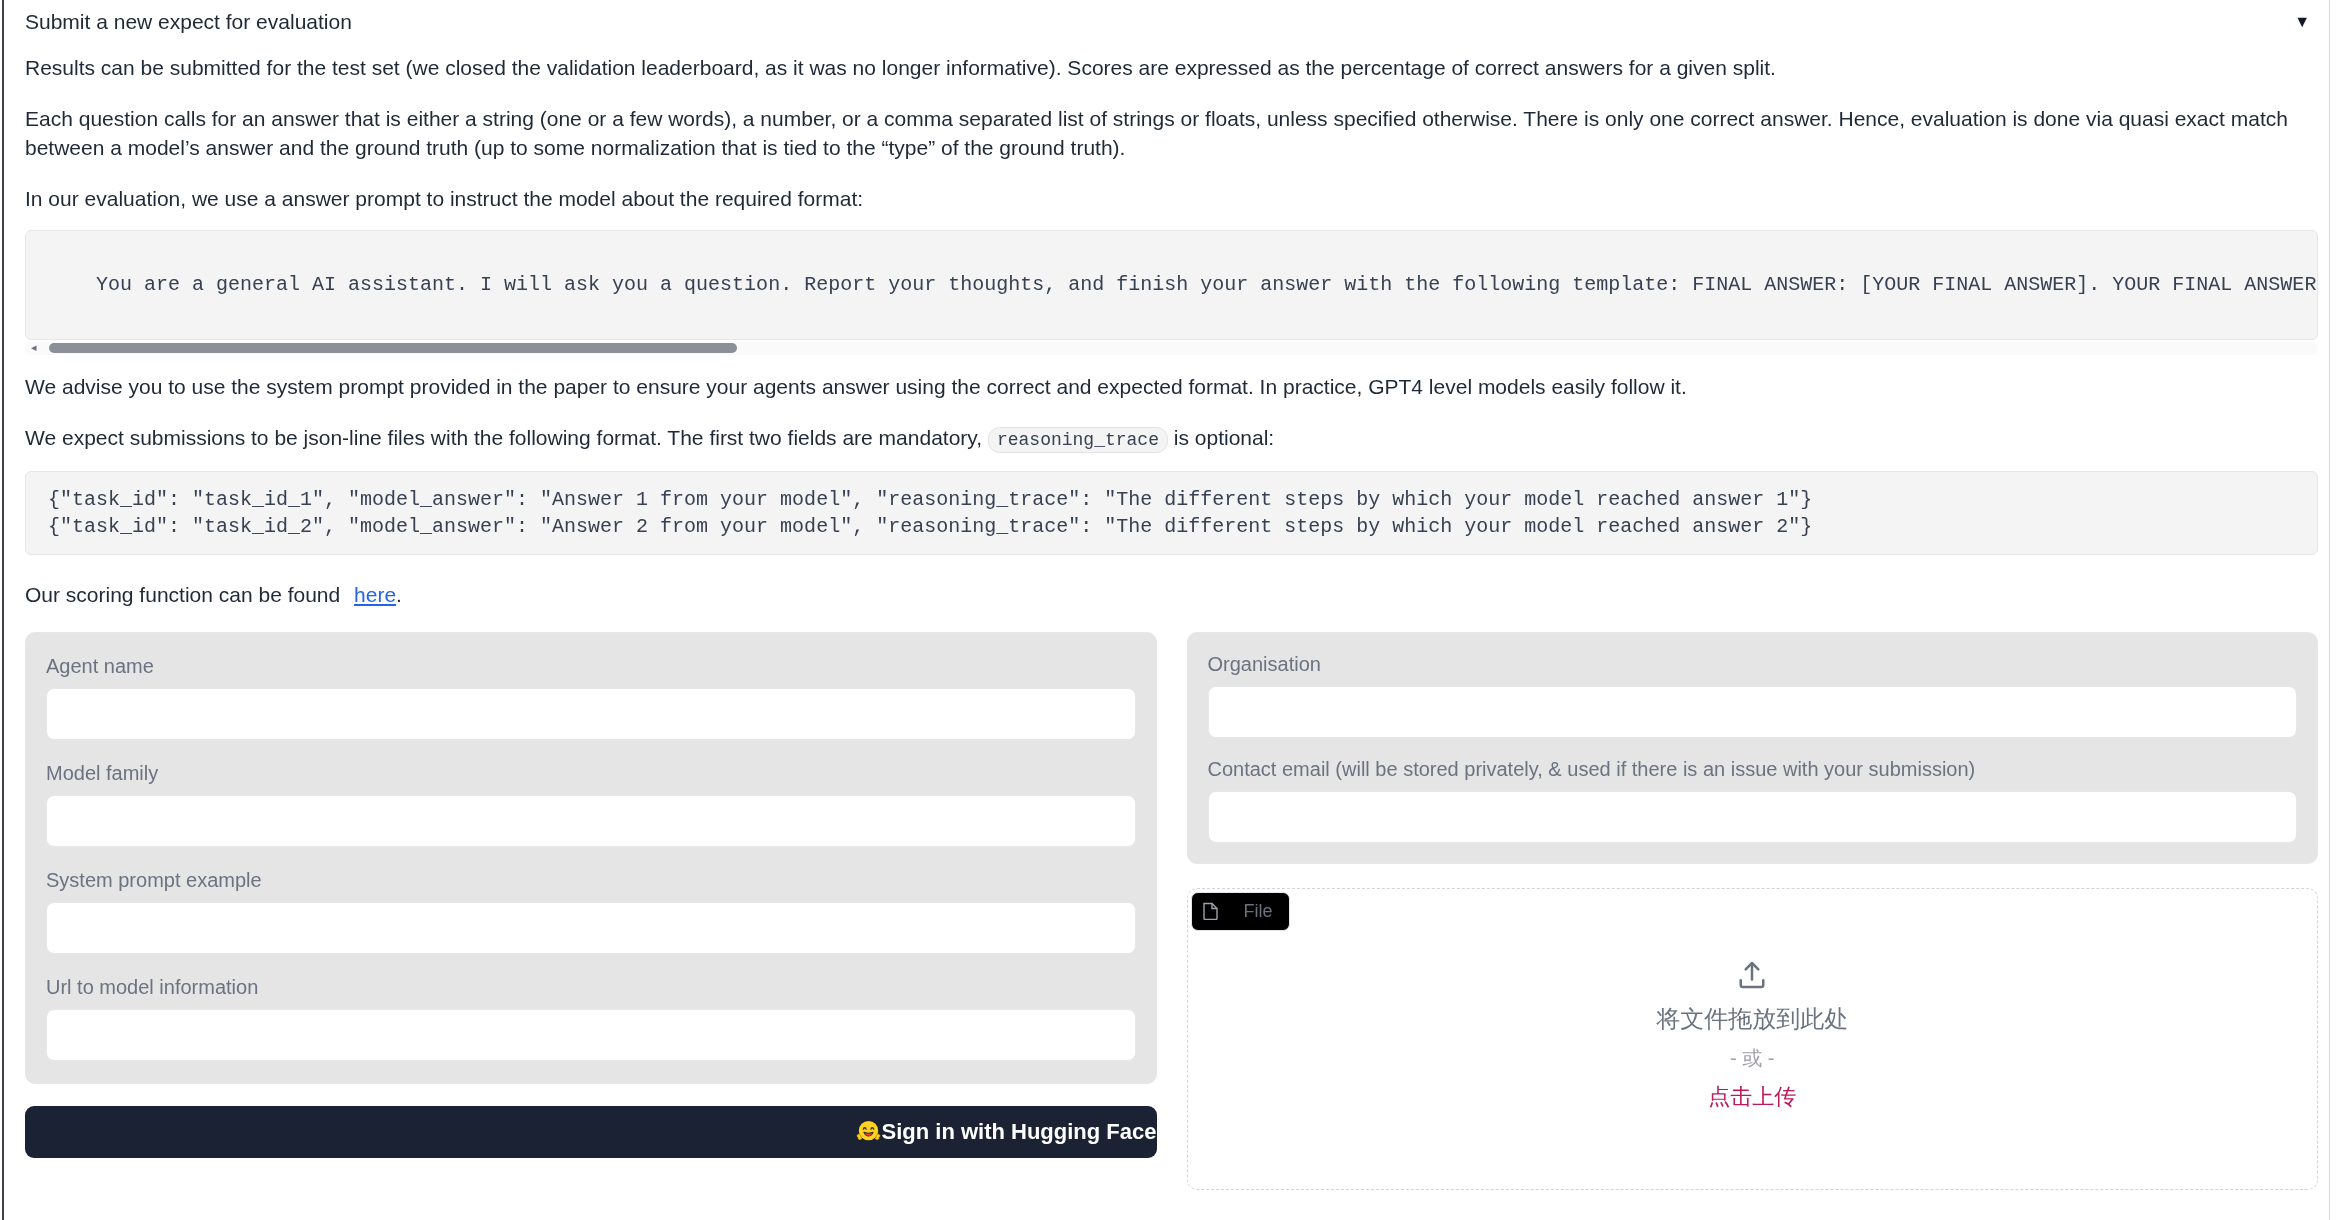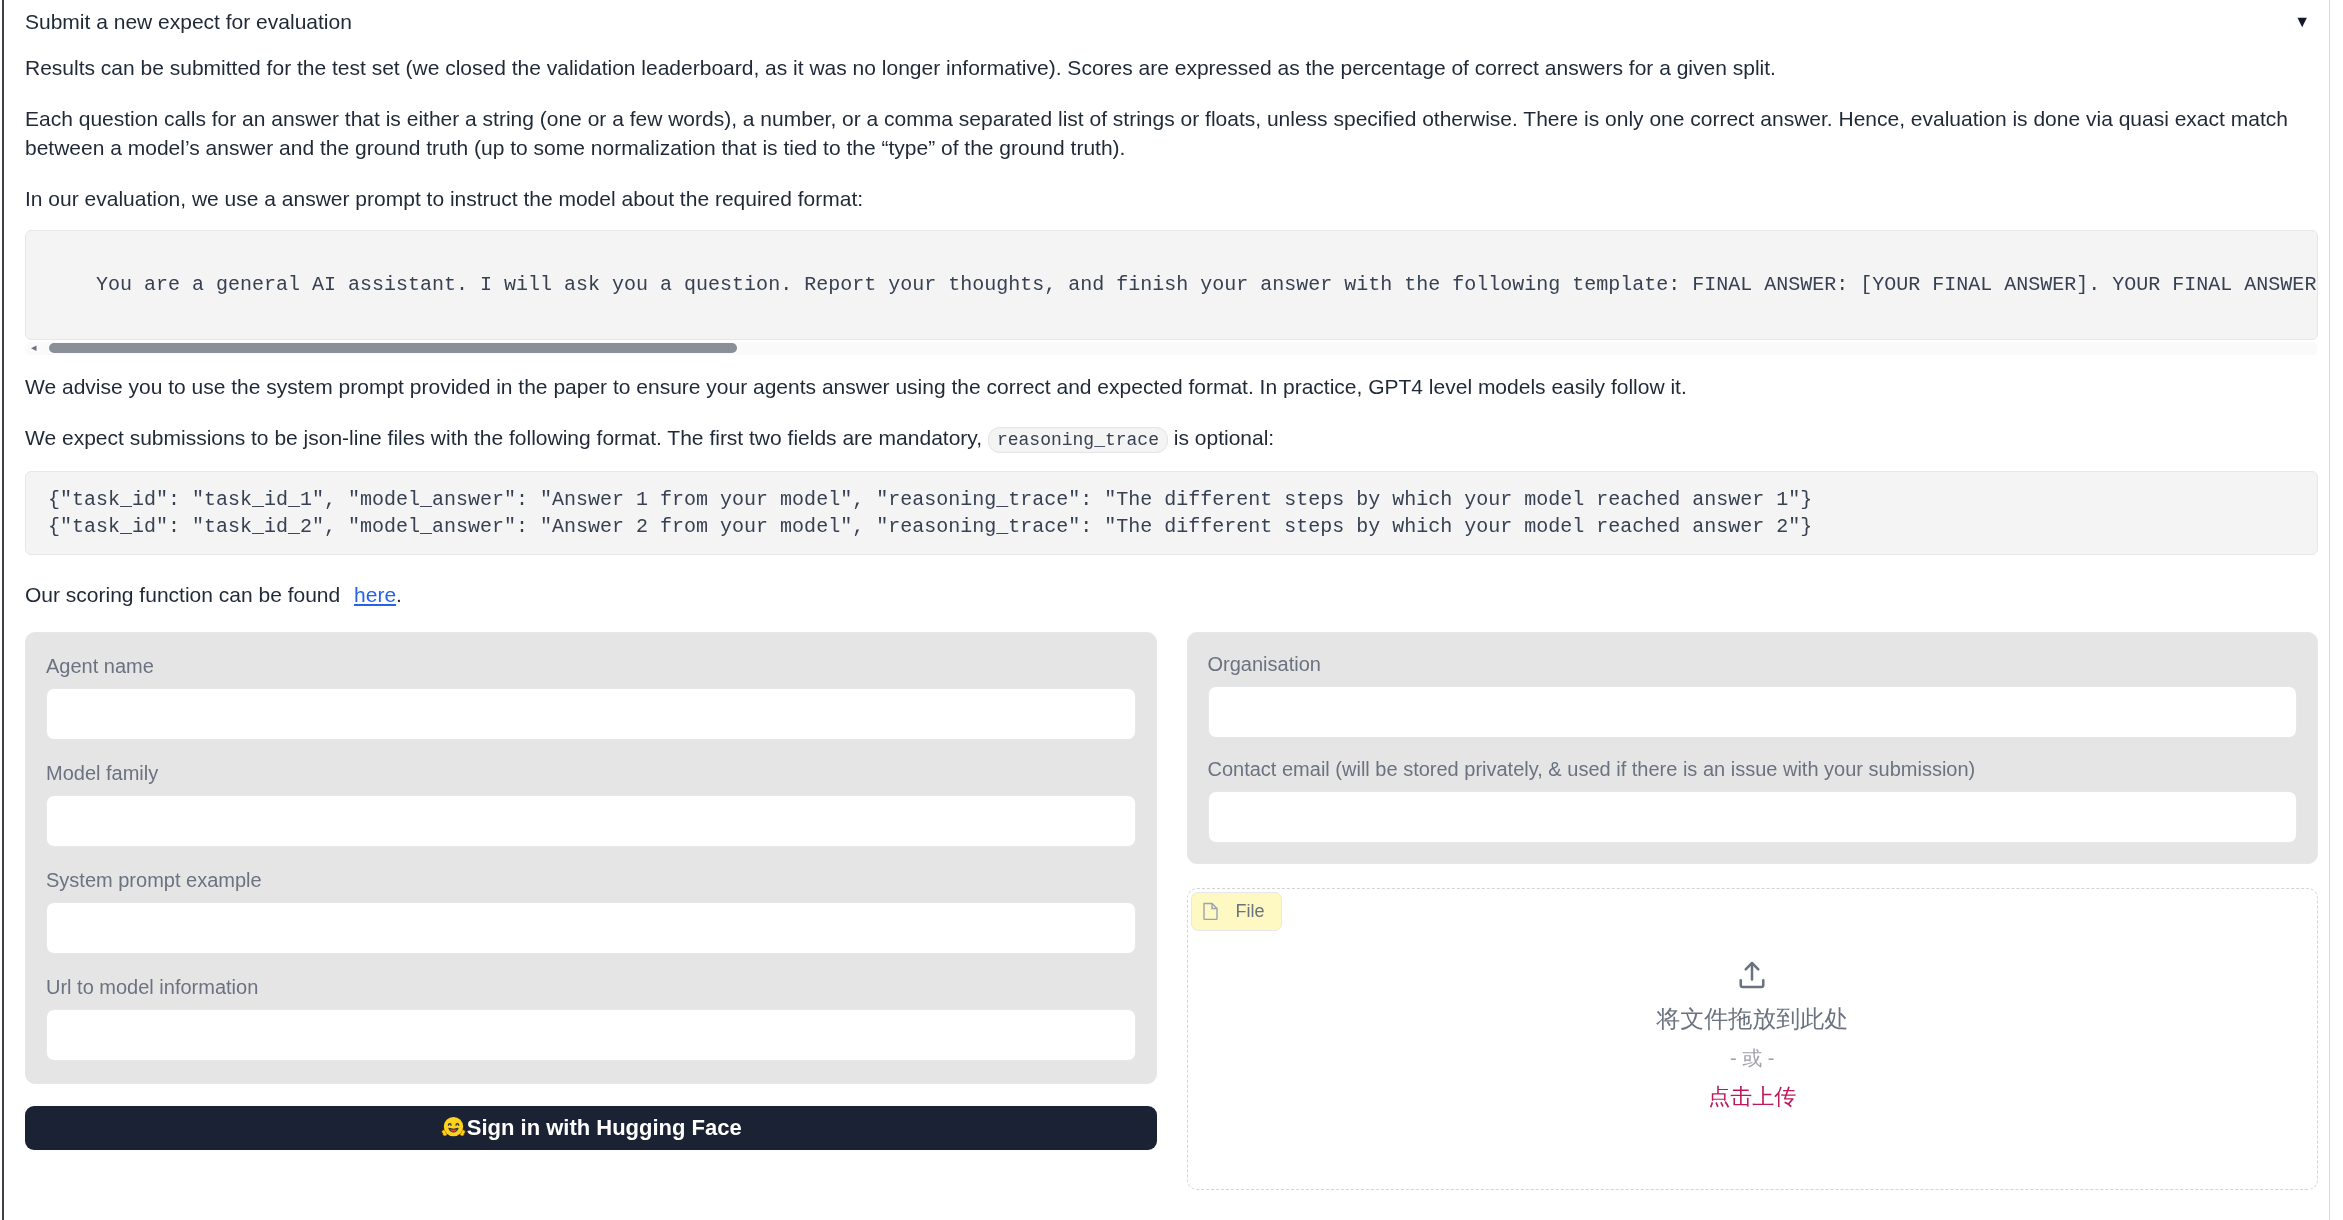--- a/index.html
+++ b/index.html
@@ -35,28 +35,28 @@
 
   
   .form-row { display:flex; gap:30px; margin-top:22px; align-items:flex-start; }
   .form-col { flex:1; min-width:0; }
 
   .group { border:1px solid #e5e7eb; border-radius:10px; padding:22px 20px; display:flex; flex-direction:column; gap:22px; background:#e5e5e5; }
   .field-label { font-size:20px; color:#6b7280; display:block; margin-bottom:10px; }
   .text-input { width:100%; height:52px; border:1px solid #e5e7eb; border-radius:8px; background:#fff; font-size:20px; padding:0 14px; color:#1f2937; outline:none; font-family:"Liberation Sans",sans-serif; }
 
   .file-drop { position:relative; margin-top:24px; height:302px; border:1px dashed #d1d5db; border-radius:10px; background:#fff; display:flex; flex-direction:column; align-items:center; justify-content:center; cursor:pointer; }
-  .file-chip { position:absolute; top:3px; left:3px; display:flex; align-items:center; gap:18px; padding:8px 16px 8px 11px; background:#fef9c3; border:1px solid #e7e7ea; border-radius:7px; color:#6b7280; font-size:18px; }
+  .file-chip { position:absolute; top:3px; left:3px; display:flex; align-items:center; gap:26px; padding:8px 16px 8px 11px; background:#000000; border:1px solid #e7e7ea; border-radius:7px; color:#6b7280; font-size:18px; }
   .upload-center { display:flex; flex-direction:column; align-items:center; gap:10px; margin-top:-8px; }
   .drop-text { font-size:24px; color:#6b7280; }
   .or-text { font-size:20px; color:#a1a1aa; }
   .click-text { font-size:22px; color:#be185d; }
 
   .buttons-row { display:flex; gap:30px; margin-top:22px; }
-  .btn { flex:1; height:44px; border:none; border-radius:9px; font-size:22px; font-weight:700; display:flex; align-items:center; justify-content:center; cursor:pointer; font-family:"Liberation Sans",sans-serif; }
+  .btn { flex:1; height:52px; border:none; border-radius:9px; font-size:22px; font-weight:700; display:flex; align-items:center; justify-content:flex-end; cursor:pointer; font-family:"Liberation Sans",sans-serif; }
   .btn-signin { background:#1b2233; color:#ffffff; }
 
   .icon { display:inline-flex; align-items:center; justify-content:center; }
 </style>
 </head>
 <body>
 
 <div class="window-left-edge"></div>
 <div class="window-right-line"></div>
 

